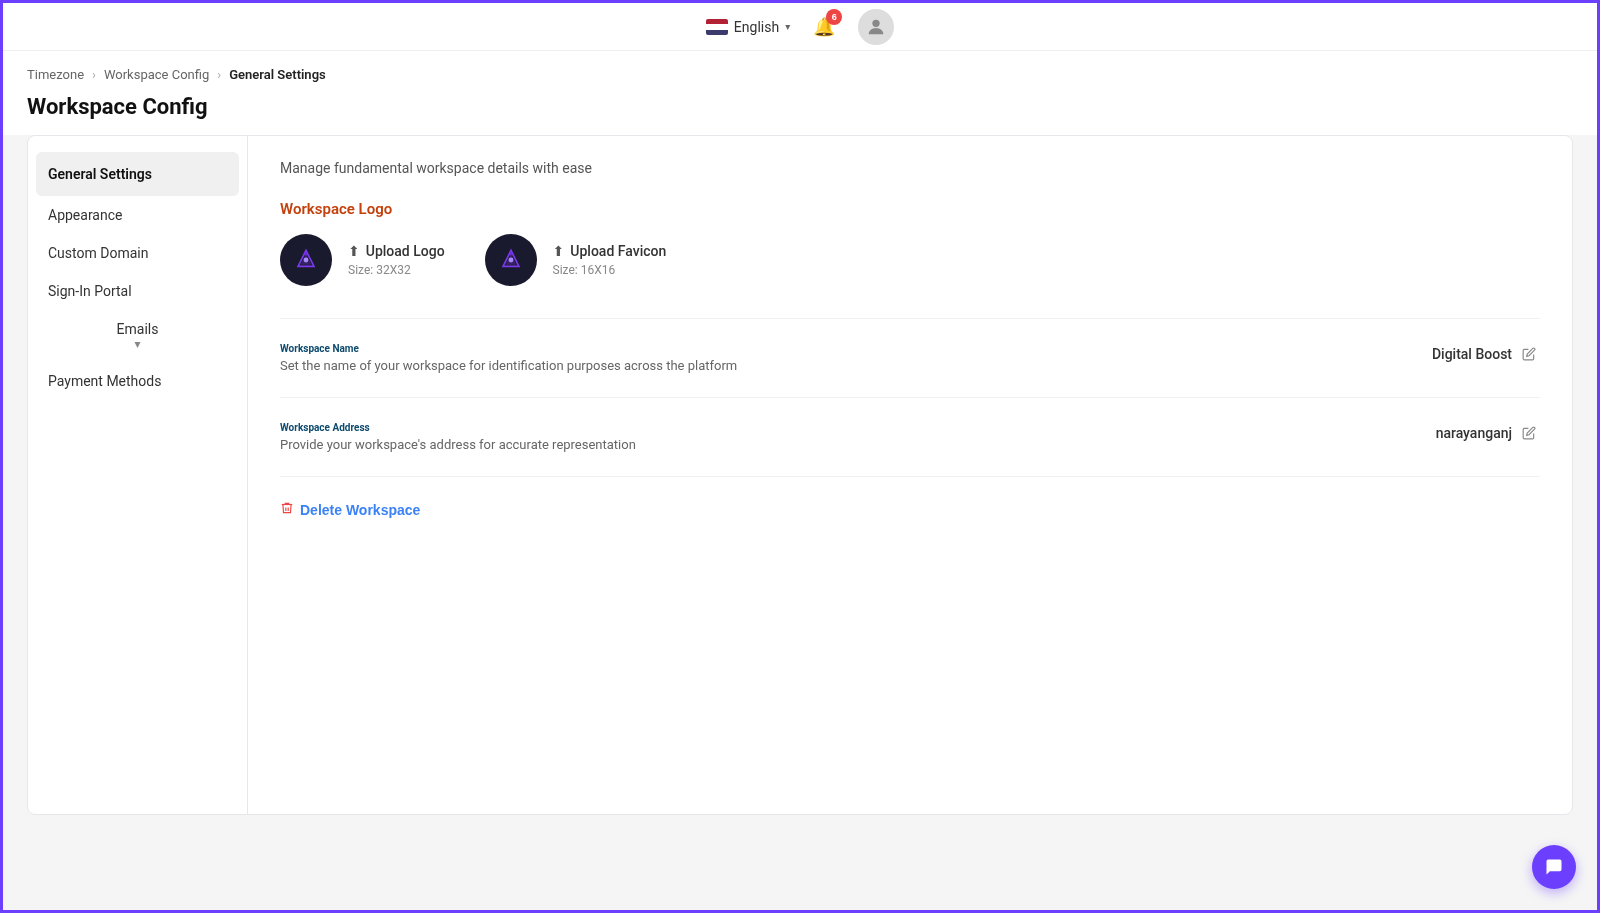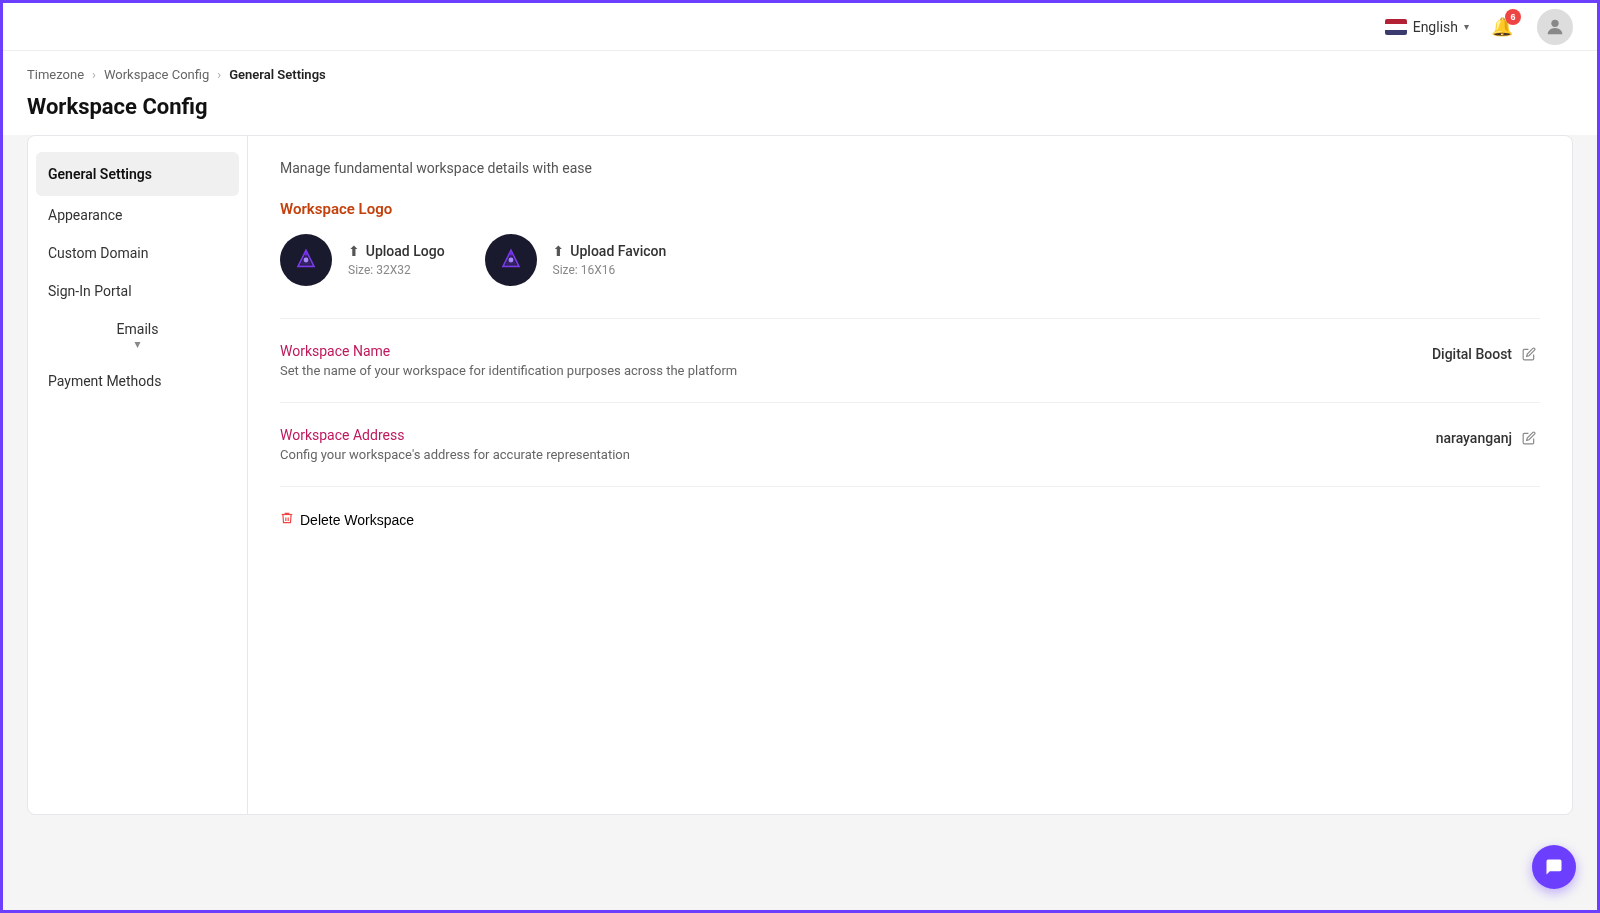--- a/index.html
+++ b/index.html
@@ -7,21 +7,21 @@
       font-family: -apple-system, BlinkMacSystemFont, 'Segoe UI', Roboto, sans-serif;
       background: #f5f5f5;
       min-height: 913px;
       border: 3px solid #6c3fff;
     }
 
     
     .topbar {
       display: flex;
       align-items: center;
-      justify-content: flex-end;
+      justify-content: center;
       padding: 8px 24px;
       background: #fff;
       border-bottom: 1px solid #eee;
       height: 48px;
       gap: 16px;
     }
     .lang-selector {
       display: flex;
       align-items: center;
       gap: 6px;
@@ -236,23 +236,23 @@
       border-top: 1px solid #f0f0f0;
       padding: 24px 0;
       display: flex;
       align-items: flex-start;
       justify-content: space-between;
     }
     .field-info {
       flex: 1;
     }
     .field-label {
-      font-size: 14px;
-      font-weight: 400;
-      color: #be185d;
+      font-size: 10px;
+      font-weight: 700;
+      color: #0c4a6e;
       margin-bottom: 4px;
     }
     .field-desc {
       font-size: 13px;
       color: #666;
     }
     .field-value-row {
       display: flex;
       align-items: center;
       gap: 6px;
@@ -280,23 +280,23 @@
       display: flex;
       align-items: center;
       gap: 8px;
     }
     .delete-btn {
       display: flex;
       align-items: center;
       gap: 6px;
       background: none;
       border: none;
-      color: #000000;
-      font-size: 14px;
-      font-weight: 400;
+      color: #3b82f6;
+      font-size: 14px;
+      font-weight: 700;
       cursor: pointer;
     }
     .delete-icon {
       font-size: 14px;
       color: #ef4444;
     }
 
     
     .chat-fab {
       position: fixed;
@@ -432,21 +432,21 @@
             <path d="M11 4H4a2 2 0 0 0-2 2v14a2 2 0 0 0 2 2h14a2 2 0 0 0 2-2v-7"></path>
             <path d="M18.5 2.5a2.121 2.121 0 0 1 3 3L12 15l-4 1 1-4 9.5-9.5z"></path>
           </svg>
         </button>
       </div>
     </div>
 
     <div class="field-row">
       <div class="field-info">
         <div class="field-label">Workspace Address</div>
-        <div class="field-desc">Config your workspace's address for accurate representation</div>
+        <div class="field-desc">Provide your workspace's address for accurate representation</div>
       </div>
       <div class="field-value-row">
         <span class="field-value">narayanganj</span>
         <button class="edit-icon-btn">
           <svg width="14" height="14" viewBox="0 0 24 24" fill="none" stroke="currentColor" stroke-width="2">
             <path d="M11 4H4a2 2 0 0 0-2 2v14a2 2 0 0 0 2 2h14a2 2 0 0 0 2-2v-7"></path>
             <path d="M18.5 2.5a2.121 2.121 0 0 1 3 3L12 15l-4 1 1-4 9.5-9.5z"></path>
           </svg>
         </button>
       </div>

